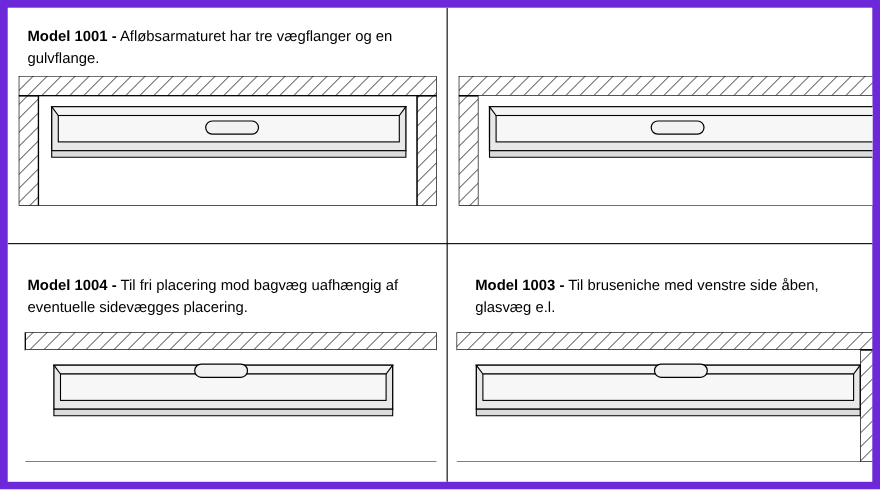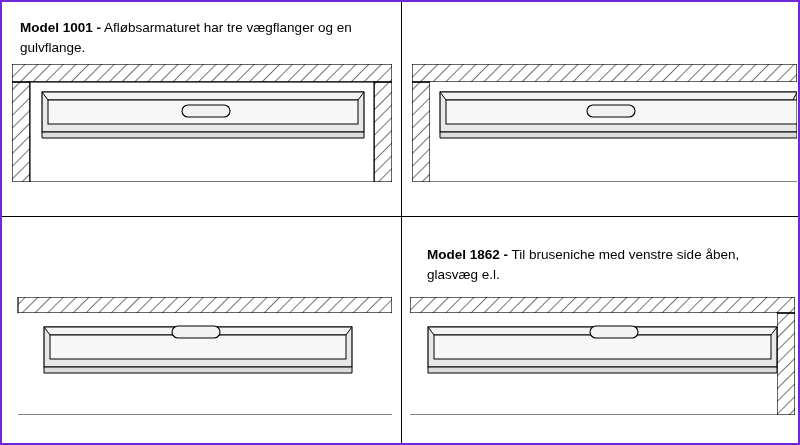--- a/index.html
+++ b/index.html
@@ -9,21 +9,21 @@
   }
   body {
     font-family: "Liberation Sans", sans-serif;
   }
   .page {
     position: relative;
     width: 800px;
     height: 445px;
     box-sizing: border-box;
     background: #ffffff;
-    border: 2px solid #6d28d9;
+    border: 7px solid #6d28d9;
     overflow: hidden;
   }
   .divider-v {
     position: absolute;
     left: 399px;
     top: 0;
     width: 1px;
     height: 445px;
     background: #000000;
   }
@@ -128,20 +128,24 @@
         <polygon points="28,28 385,28 385,68 28,68" fill="#e8e8e8" stroke="#000" stroke-width="1.2"></polygon>
         <polygon points="28,28 385,28 381,36 34,36" fill="#f4f4f4" stroke="#000" stroke-width="1"></polygon>
         <rect x="34" y="36" width="351" height="24" fill="#f7f7f7" stroke="#000" stroke-width="1"></rect>
         <rect x="175" y="41" width="48" height="12" rx="6" ry="6" fill="#f2f2f2" stroke="#000" stroke-width="1.1"></rect>
         <polygon points="28,68 385,68 385,74 28,74" fill="#dcdcdc" stroke="#000" stroke-width="1"></polygon>
       </svg>
     </div>
   </div>
 
   <div class="quad q3">
+    <div class="caption cap-q3">
+      <span class="model">Model 1004 -</span>
+      <span>Til fri placering mod bagvæg uafhængig af eventuelle sidevægges placering.</span>
+    </div>
     <div class="drawing d3">
       <svg width="380" height="118" viewBox="0 0 380 118">
         <defs>
           <pattern id="hatchC" width="9" height="9" patternTransform="rotate(45)" patternUnits="userSpaceOnUse">
             <line x1="0" y1="0" x2="0" y2="9" stroke="#000" stroke-width="1.1"></line>
           </pattern>
         </defs>
 
         <rect x="6" y="0" width="374" height="16" fill="url(#hatchC)" stroke="#000" stroke-width="1.2"></rect>
 
@@ -152,21 +156,21 @@
         <polygon points="32,30 340,30 334,38 38,38" fill="#f4f4f4" stroke="#000" stroke-width="1"></polygon>
         <rect x="38" y="38" width="296" height="24" fill="#f7f7f7" stroke="#000" stroke-width="1"></rect>
         <rect x="160" y="29" width="48" height="12" rx="6" ry="6" fill="#f2f2f2" stroke="#000" stroke-width="1.1"></rect>
         <polygon points="32,70 340,70 340,76 32,76" fill="#dcdcdc" stroke="#000" stroke-width="1"></polygon>
       </svg>
     </div>
   </div>
 
   <div class="quad q4">
     <div class="caption cap-q4">
-      <span class="model">Model 1862 -</span>
+      <span class="model">Model 1003 -</span>
       <span>Til bruseniche med venstre side åben, glasvæg e.l.</span>
     </div>
     <div class="drawing d4">
       <svg width="385" height="118" viewBox="0 0 385 118">
         <defs>
           <pattern id="hatchD" width="9" height="9" patternTransform="rotate(45)" patternUnits="userSpaceOnUse">
             <line x1="0" y1="0" x2="0" y2="9" stroke="#000" stroke-width="1.1"></line>
           </pattern>
         </defs>
 

